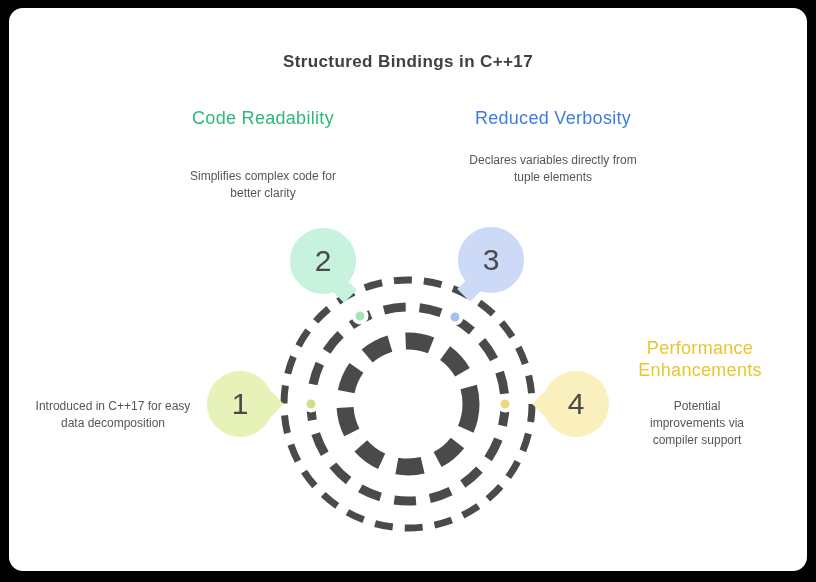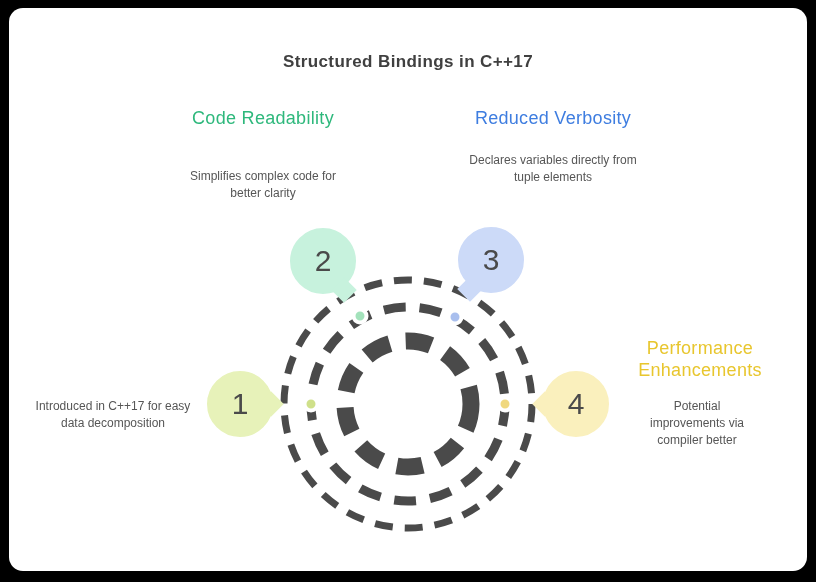--- a/index.html
+++ b/index.html
@@ -63,21 +63,21 @@
 
   <div class="item-desc dsc-1">Introduced in C++17 for easy data decomposition</div>
 
   <div class="item-label lbl-2">Code Readability</div>
   <div class="item-desc dsc-2">Simplifies complex code for better clarity</div>
 
   <div class="item-label lbl-3">Reduced Verbosity</div>
   <div class="item-desc dsc-3">Declares variables directly from tuple elements</div>
 
   <div class="item-label lbl-4">Performance Enhancements</div>
-  <div class="item-desc dsc-4">Potential improvements via compiler better</div>
+  <div class="item-desc dsc-4">Potential improvements via compiler support</div>
 
   <svg class="orbits" width="276" height="276" viewBox="0 0 276 276">
     <circle cx="138" cy="138" r="124" fill="none" stroke="#4a4a4a" stroke-width="7" stroke-dasharray="18 12"></circle>
     <circle cx="138" cy="138" r="97" fill="none" stroke="#4a4a4a" stroke-width="9" stroke-dasharray="22 14"></circle>
     <circle cx="138" cy="138" r="63" fill="none" stroke="#4a4a4a" stroke-width="17" stroke-dasharray="26 16"></circle>
     <circle cx="41" cy="138" r="6.5" fill="#cfe08a" stroke="#ffffff" stroke-width="4"></circle>
     <circle cx="90" cy="50" r="6.5" fill="#a3e2bb" stroke="#ffffff" stroke-width="4"></circle>
     <circle cx="185" cy="51" r="6.5" fill="#a9bfee" stroke="#ffffff" stroke-width="4"></circle>
     <circle cx="235" cy="138" r="6.5" fill="#f0d87e" stroke="#ffffff" stroke-width="4"></circle>
   </svg>

